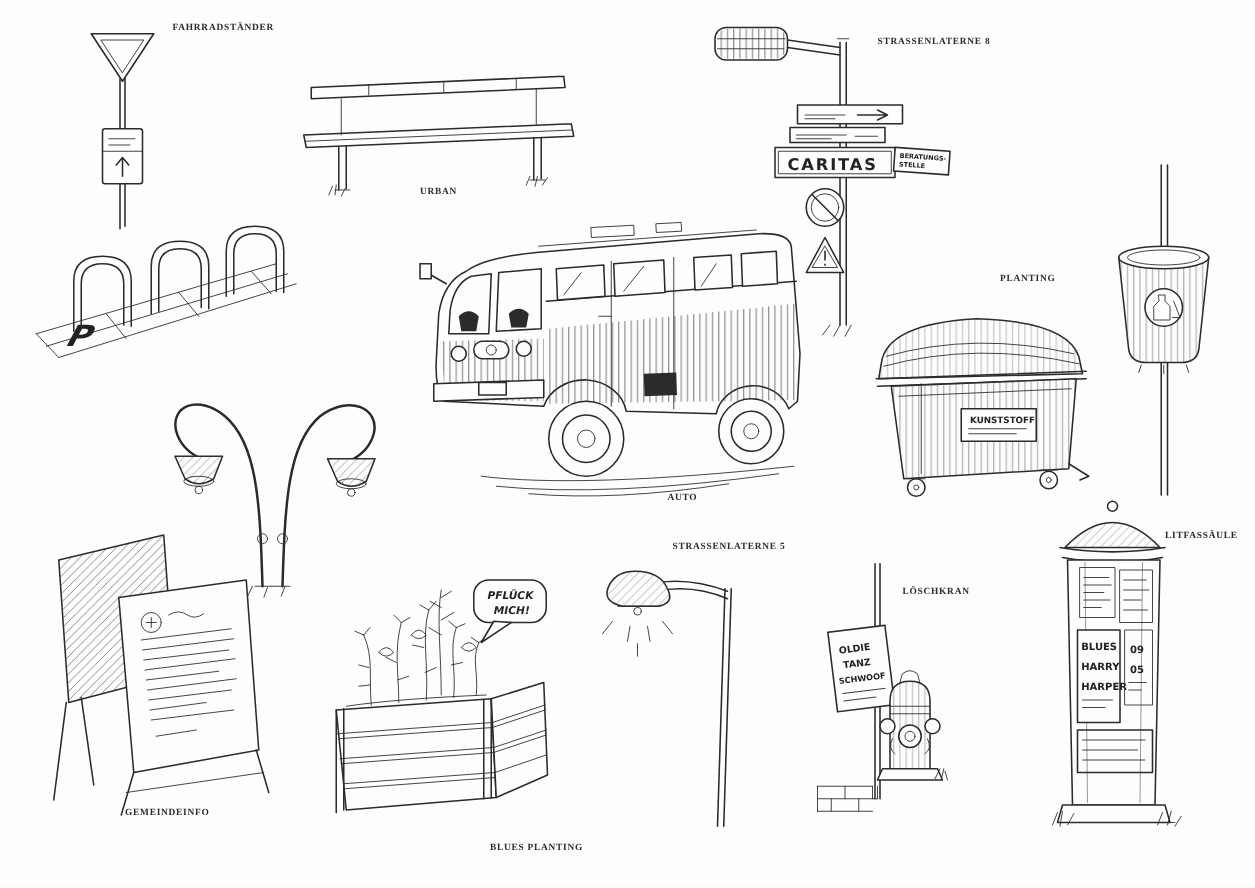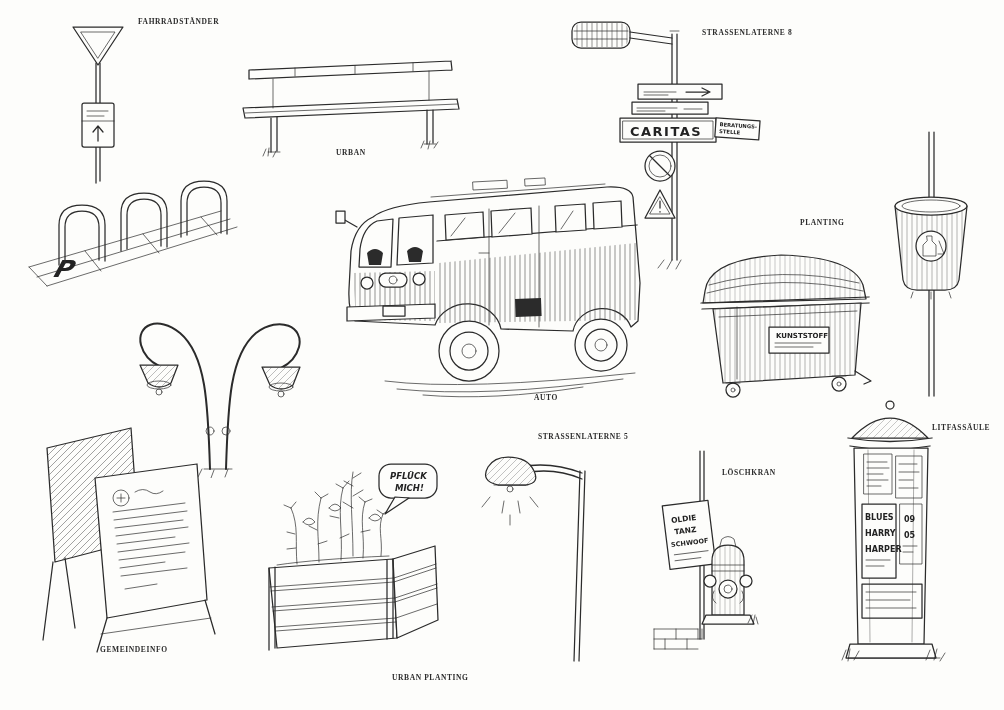--- a/index.html
+++ b/index.html
@@ -306,17 +306,17 @@
     <path class="sk2" d="M14,268 l4,-10 M20,269 l2,-12 M26,268 l5,-9 M98,268 l4,-10 M106,268 l3,-11 M112,269 l5,-8"></path>
   </svg>
 
   <span class="caption" style="left:138px;top:17px">FAHRRADSTÄNDER</span>
   <span class="caption" style="left:336px;top:148px">URBAN</span>
   <span class="caption" style="left:702px;top:28px">STRASSENLATERNE 8</span>
   <span class="caption" style="left:534px;top:393px">AUTO</span>
   <span class="caption" style="left:800px;top:218px">PLANTING</span>
   <span class="caption" style="left:538px;top:432px">STRASSENLATERNE 5</span>
   <span class="caption" style="left:100px;top:645px">GEMEINDEINFO</span>
-  <span class="caption" style="left:392px;top:673px">URBAN PLANTING</span>
+  <span class="caption" style="left:392px;top:673px">BLUES PLANTING</span>
   <span class="caption" style="left:722px;top:468px">LÖSCHKRAN</span>
   <span class="caption" style="left:932px;top:423px">LITFASSÄULE</span>
 
 </div>
 
 </body></html>

